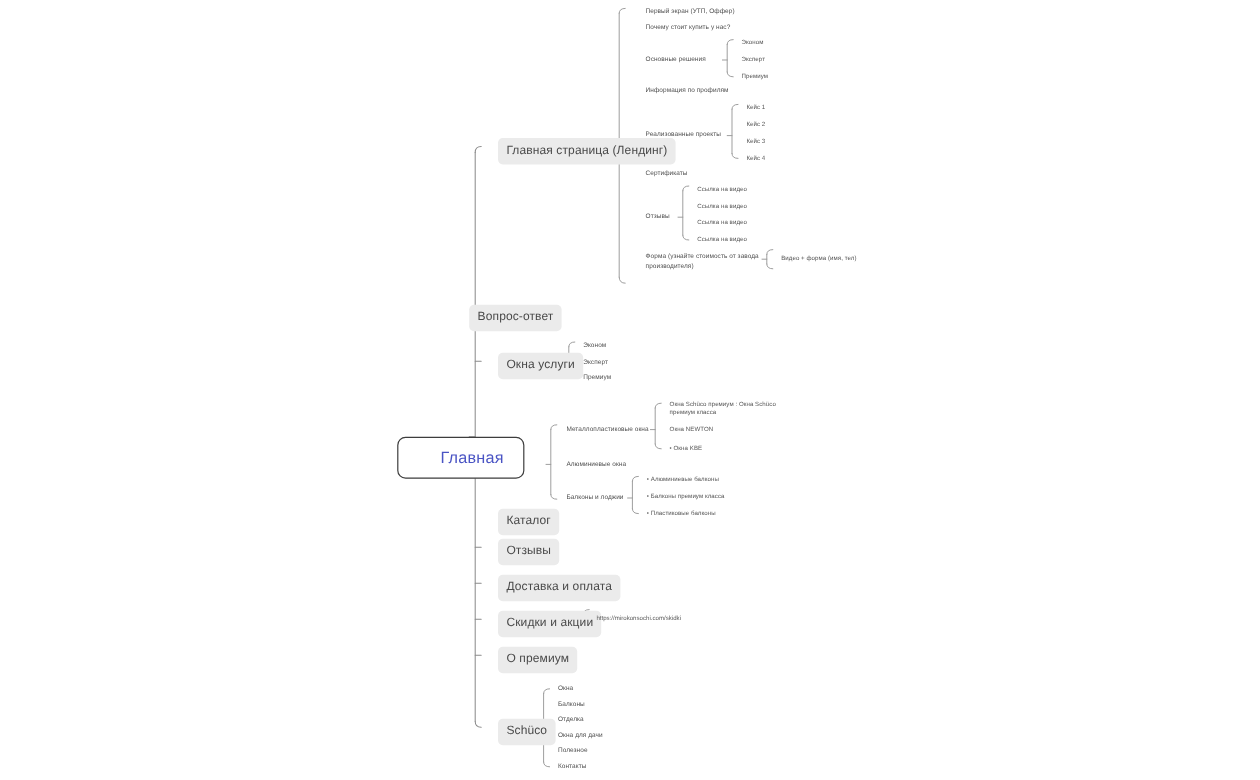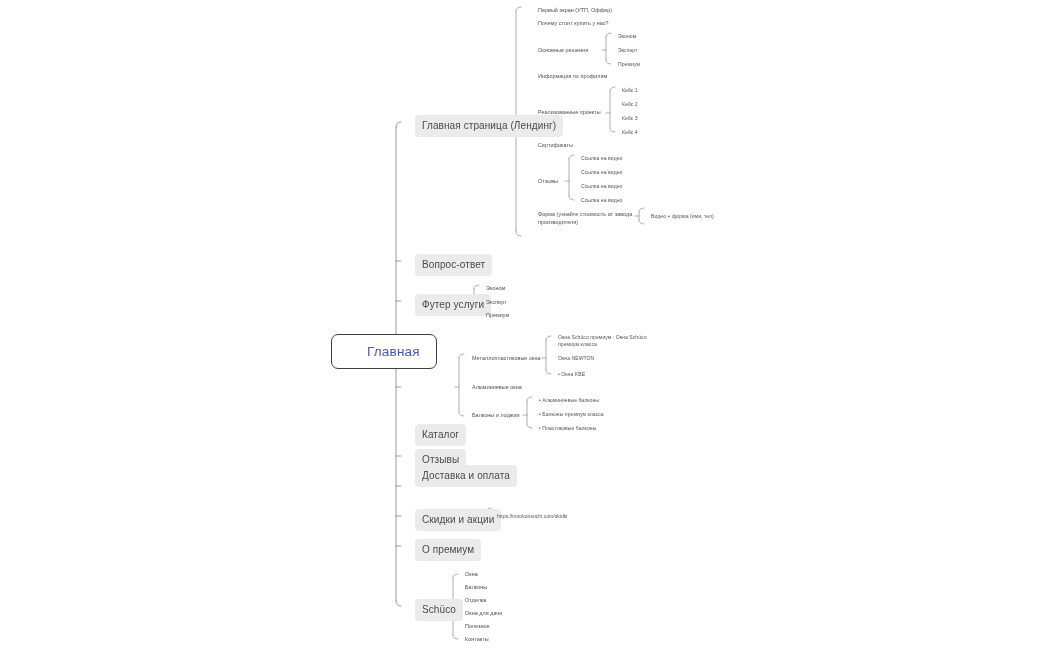--- a/index.html
+++ b/index.html
@@ -146,28 +146,28 @@
       <path d="M486 520 Q486 524 491 524"></path>
       <path d="M482 516 L486 516"></path>
 
       <path d="M453 578 Q453 574 458 574"></path>
       <path d="M453 578 L453 635"></path>
       <path d="M453 635 Q453 639 458 639"></path>
       <path d="M449 606 L453 606"></path>
     </g>
   </svg>
 
-  <div class="node root" style="left:331px; top:334px;padding-left:35px;">Главная</div>
+  <div class="node root" style="left:331px; top:364px;padding-left:35px;">Главная</div>
 
   <div class="node pill" style="left:415px; top:115px;">Главная страница (Лендинг)</div>
-  <div class="node pill" style="left:415px; top:254px;">Вопрос-ответ</div>
-  <div class="node pill" style="left:415px; top:294px;">Футер услуги</div>
+  <div class="node pill" style="left:391px; top:254px;">Вопрос-ответ</div>
+  <div class="node pill" style="left:415px; top:294px;">Окна услуги</div>
   <div class="node pill" style="left:415px; top:380px;margin-top:44px;">Каталог</div>
   <div class="node pill" style="left:415px; top:449px;">Отзывы</div>
-  <div class="node pill" style="left:415px; top:465px;">Доставка и оплата</div>
+  <div class="node pill" style="left:415px; top:479px;">Доставка и оплата</div>
   <div class="node pill" style="left:415px; top:509px;">Скидки и акции</div>
   <div class="node pill" style="left:415px; top:539px;">О премиум</div>
   <div class="node pill" style="left:415px; top:599px;">Schüco</div>
 
   <div class="node leaf" style="left:538px; top:7px;">Первый экран (УТП, Оффер)</div>
   <div class="node leaf" style="left:538px; top:20px;">Почему стоит купить у нас?</div>
   <div class="node leaf" style="left:538px; top:47px;">Основные решения</div>
   <div class="node leaf3" style="left:618px; top:33px;">Эконом</div>
   <div class="node leaf3" style="left:618px; top:47px;">Эксперт</div>
   <div class="node leaf3" style="left:618px; top:61px;">Премиум</div>

